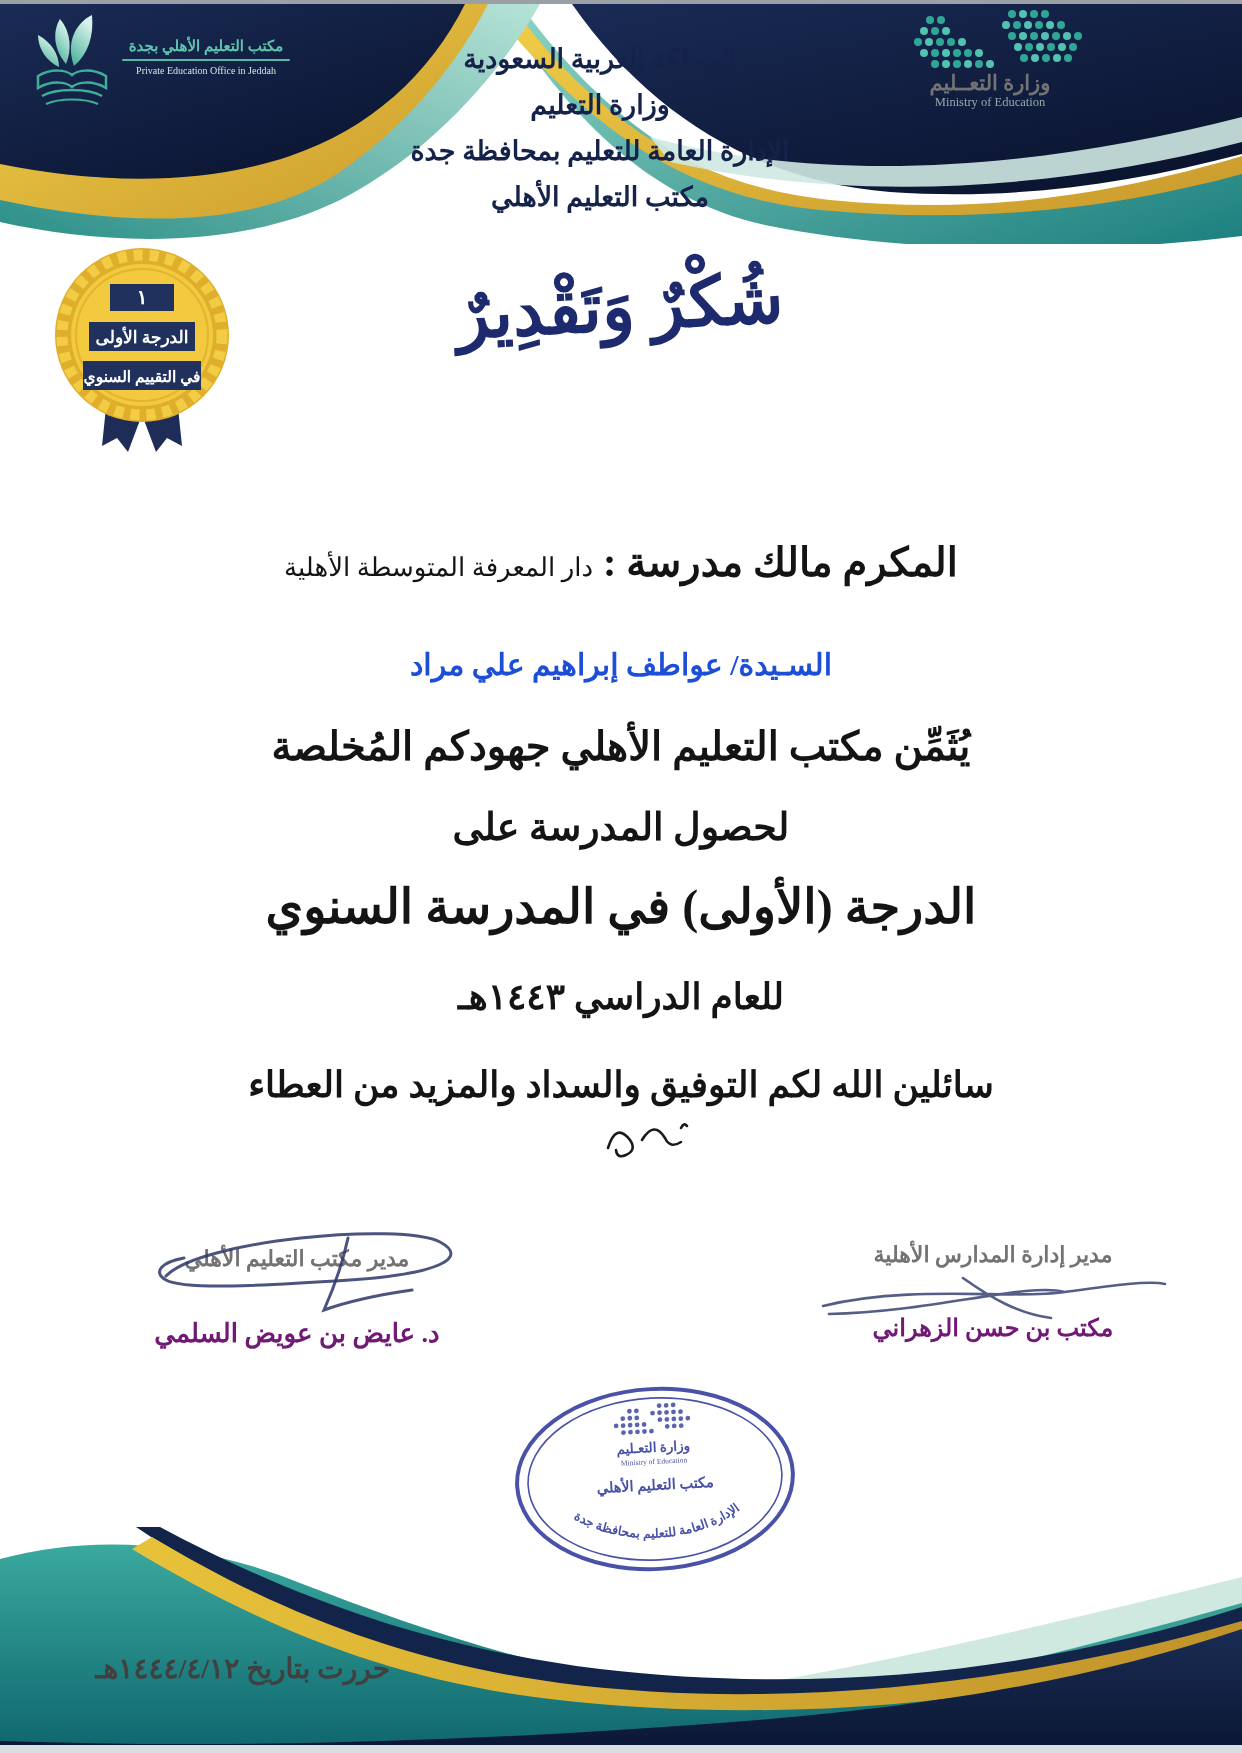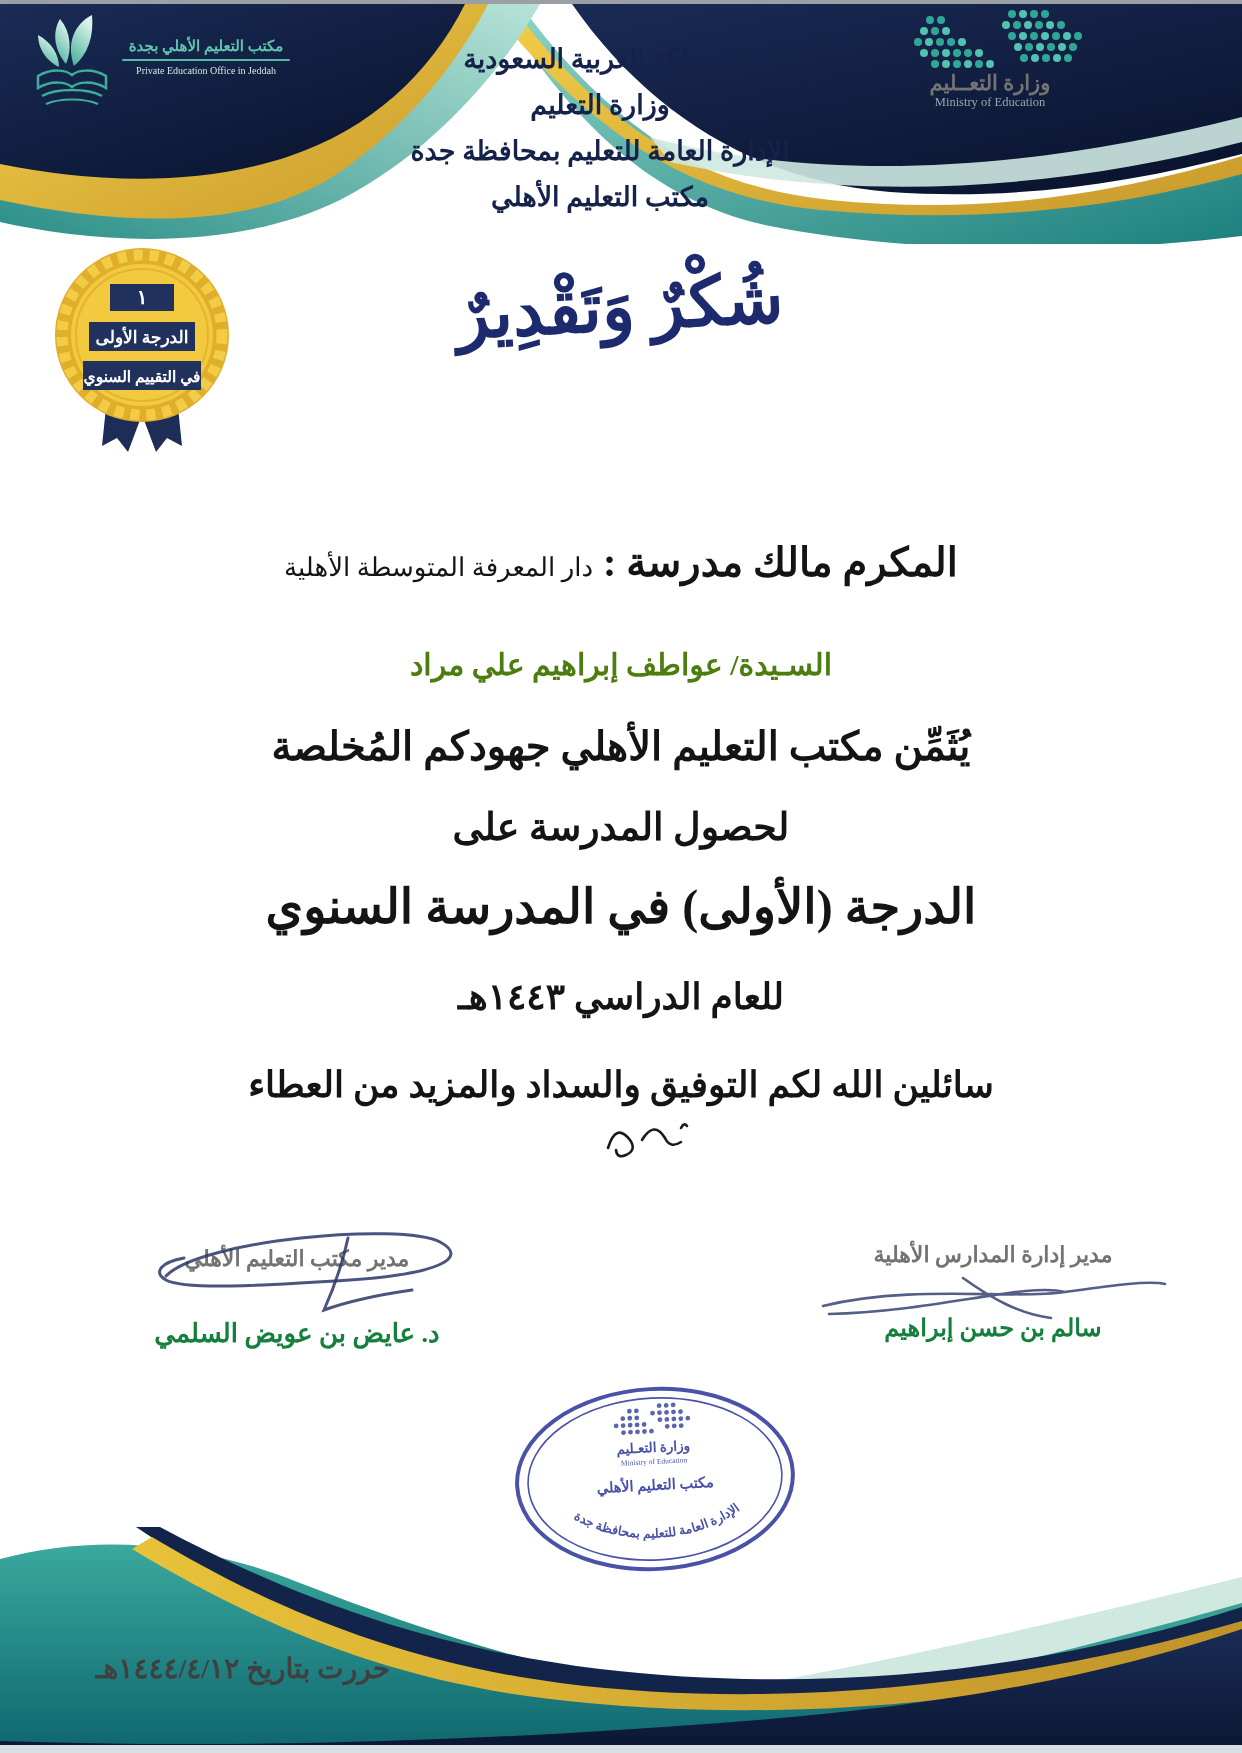--- a/index.html
+++ b/index.html
@@ -32,33 +32,33 @@
   .medal{left:42px;top:236px;width:200px;height:215px;}
 
   
   .callig{left:330px;top:238px;width:580px;height:140px;color:#1e2a6e;
     font-size:68px;font-weight:700;line-height:130px;transform:rotate(-3deg);}
 
   
   .bl{left:100px;width:1042px;color:#141414;}
   .l1{top:530px;font-size:40px;font-weight:700;line-height:58px;}
   .l1 .small{font-size:26px;font-weight:400;}
-  .l2{top:640px;font-size:30px;font-weight:700;color:#4d7c0f;line-height:42px;}
+  .l2{top:640px;font-size:30px;font-weight:700;color:#1d4ed8;line-height:42px;}
   .l3{top:714px;font-size:40px;font-weight:700;line-height:58px;}
   .l4{top:797px;font-size:38px;font-weight:700;line-height:52px;}
   .l5{top:870px;font-size:48px;font-weight:800;line-height:66px;}
   .l6{top:968px;font-size:36px;font-weight:700;line-height:50px;}
   .l7{top:1056px;font-size:36px;font-weight:700;line-height:50px;}
 
   
   .sig{width:370px;text-align:center;}
   .sig-l{left:112px;top:1240px;}
   .sig-r{left:808px;top:1236px;}
   .sig-title{font-size:22px;font-weight:700;color:#737373;line-height:30px;}
-  .sig-name{font-size:26px;font-weight:700;color:#15803d;line-height:36px;}
+  .sig-name{font-size:26px;font-weight:700;color:#701a75;line-height:36px;}
   .sig-l .sig-name{margin-top:42px;}
   .sig-r .sig-name{margin-top:40px;font-size:24px;}
   .swoosh{position:absolute;pointer-events:none;}
 
   
   .stamp{left:505px;top:1378px;width:300px;height:195px;transform:rotate(-3deg);opacity:.92;}
 
   
   .wave-bottom{left:0;top:1523px;width:1242px;height:230px;}
   .date-line{left:50px;top:1648px;width:340px;color:#404040;font-size:28px;font-weight:700;text-align:right;}
@@ -225,21 +225,21 @@
       <path d="M208,10 C202,38 192,64 184,82 C212,72 244,66 272,62" fill="none" stroke="#2b3668" stroke-width="3" opacity="0.85" stroke-linecap="round"></path>
     </svg>
     <div class="sig-name rtl">د. عايض بن عويض السلمي</div>
   </div>
 
   <div class="abs sig sig-r">
     <div class="sig-title rtl">مدير إدارة المدارس الأهلية</div>
     <svg class="swoosh" style="left:5px;top:32px" width="365" height="56" viewBox="0 0 365 56">
       <path d="M10,34 C100,12 200,28 252,20 C295,14 335,8 352,12 M16,42 C120,40 214,10 252,20 M150,6 C178,26 206,42 238,46" fill="none" stroke="#2b3668" stroke-width="2.6" opacity="0.8" stroke-linecap="round"></path>
     </svg>
-    <div class="sig-name rtl">سالم بن حسن إبراهيم</div>
+    <div class="sig-name rtl">مكتب بن حسن الزهراني</div>
   </div>
 
   <svg class="abs stamp" viewBox="0 0 300 195">
     <ellipse cx="150" cy="97" rx="138" ry="90" fill="none" stroke="#3a44a0" stroke-width="4"></ellipse>
     <ellipse cx="150" cy="97" rx="127" ry="81" fill="none" stroke="#3a44a0" stroke-width="1.6"></ellipse>
     <g fill="#3a44a0" opacity="0.9">
       <circle cx="128" cy="28" r="2.4"></circle>
         <circle cx="135" cy="28" r="2.4"></circle>
       <circle cx="121" cy="35" r="2.4"></circle>
         <circle cx="128" cy="35" r="2.4"></circle>

